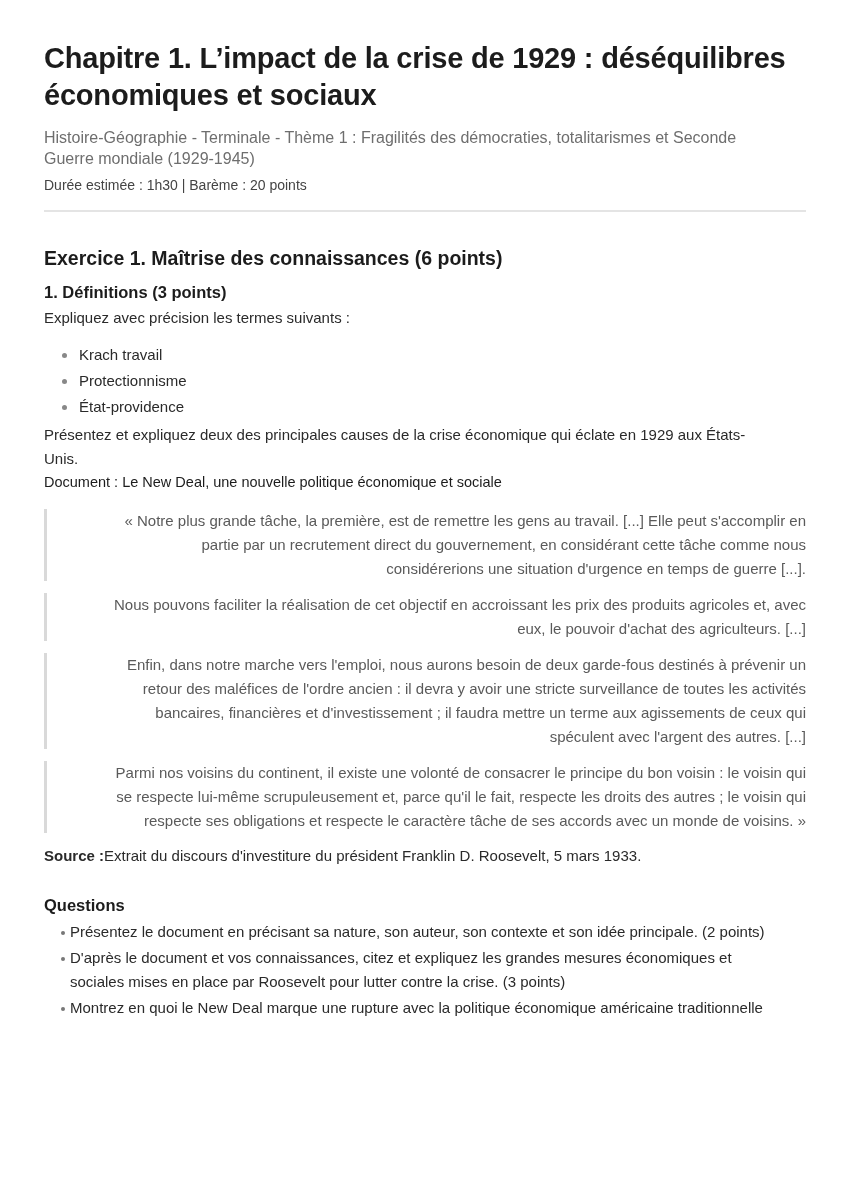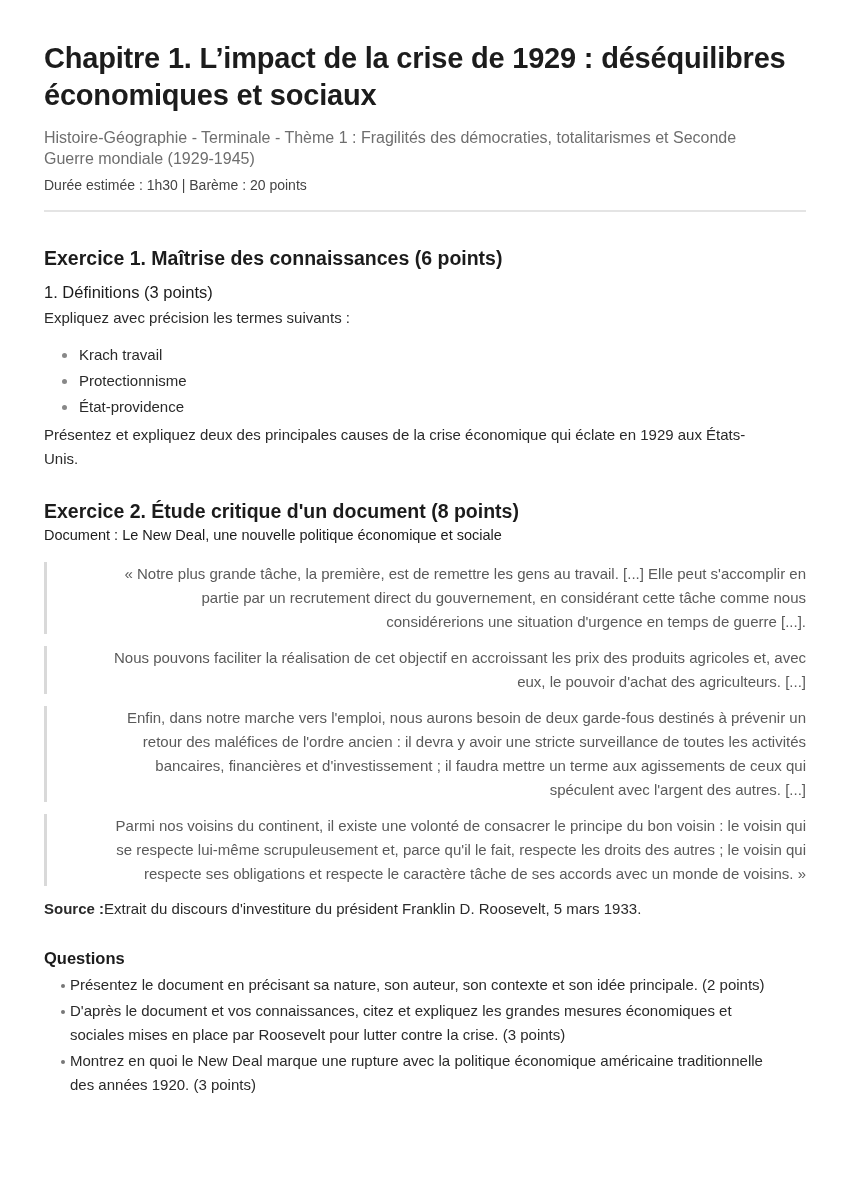--- a/index.html
+++ b/index.html
@@ -10,21 +10,21 @@
   }
   .page { position: relative; padding: 40px 44px 0 44px; width: 762px; overflow: hidden; }
   h1 {
     font-size: 29px; line-height: 37px; font-weight: 700; margin: 0; color: #1c1c1c;
     letter-spacing: -0.2px;
   }
   .subtitle { font-size: 16px; line-height: 21px; color: #6e6e6e; margin-top: 13px; }
   .meta { font-size: 14px; color: #444; margin-top: 8px; }
   .divider { height: 2px; background: #e4e4e4; margin-top: 17px; }
   h2 { font-size: 19.5px; font-weight: 700; margin: 33px 0 0 0; line-height: 26px; color: #1c1c1c; }
-  h3 { font-size: 16.5px; font-weight: 400; margin: 10px 0 0 0; line-height: 22px; color: #1c1c1c; }
+  h3 { font-size: 16.5px; font-weight: 700; margin: 10px 0 0 0; line-height: 22px; color: #1c1c1c; }
   p.text { font-size: 15px; line-height: 24px; margin: 3px 0 0 0; color: #2a2a2a; }
   ul.defs { list-style: none; padding: 0; margin: 12px 0 0 16px; }
   ul.defs li { font-size: 15px; line-height: 26px; position: relative; padding-left: 19px; color: #2a2a2a; }
   ul.defs li::before {
     content: ""; position: absolute; left: 2px; top: 11px; width: 5px; height: 5px;
     border-radius: 50%; background: #888;
   }
   .sub2 { margin-top: 18px; }
   .ex2 { margin-top: 27px; }
   .doc-title { font-size: 14.5px; font-weight: 400; margin-top: 1px; line-height: 20px; color: #1c1c1c; }
@@ -70,21 +70,20 @@
     <li>Krach travail</li>
     <li>Protectionnisme</li>
     <li>État-providence</li>
   </ul>
 
   <p class="text">
     <span>Présentez et expliquez deux des principales causes de la crise économique qui éclate en 1929 aux États-</span><br>
     <span>Unis.</span>
   </p>
 
-  <h2 class="ex2">Exercice 2. Étude critique d'un document (8 points)</h2>
   <div class="doc-title">Document : Le New Deal, une nouvelle politique économique et sociale</div>
 
   <div class="quotes">
     <blockquote>
       <span class="line">« Notre plus grande tâche, la première, est de remettre les gens au travail. [...] Elle peut s'accomplir en</span>
       <span class="line">partie par un recrutement direct du gouvernement, en considérant cette tâche comme nous</span>
       <span class="line">considérerions une situation d'urgence en temps de guerre [...].</span>
     </blockquote>
     <blockquote>
       <span class="line">Nous pouvons faciliter la réalisation de cet objectif en accroissant les prix des produits agricoles et, avec</span>
@@ -111,16 +110,15 @@
   <ul class="questions">
     <li>
       <span class="line">Présentez le document en précisant sa nature, son auteur, son contexte et son idée principale. (2 points)</span>
     </li>
     <li>
       <span class="line">D'après le document et vos connaissances, citez et expliquez les grandes mesures économiques et</span>
       <span class="line">sociales mises en place par Roosevelt pour lutter contre la crise. (3 points)</span>
     </li>
     <li>
       <span class="line">Montrez en quoi le New Deal marque une rupture avec la politique économique américaine traditionnelle</span>
-      <span class="line">des années 1920. (3 points)</span>
     </li>
   </ul>
 </div>
 
 </body></html>

